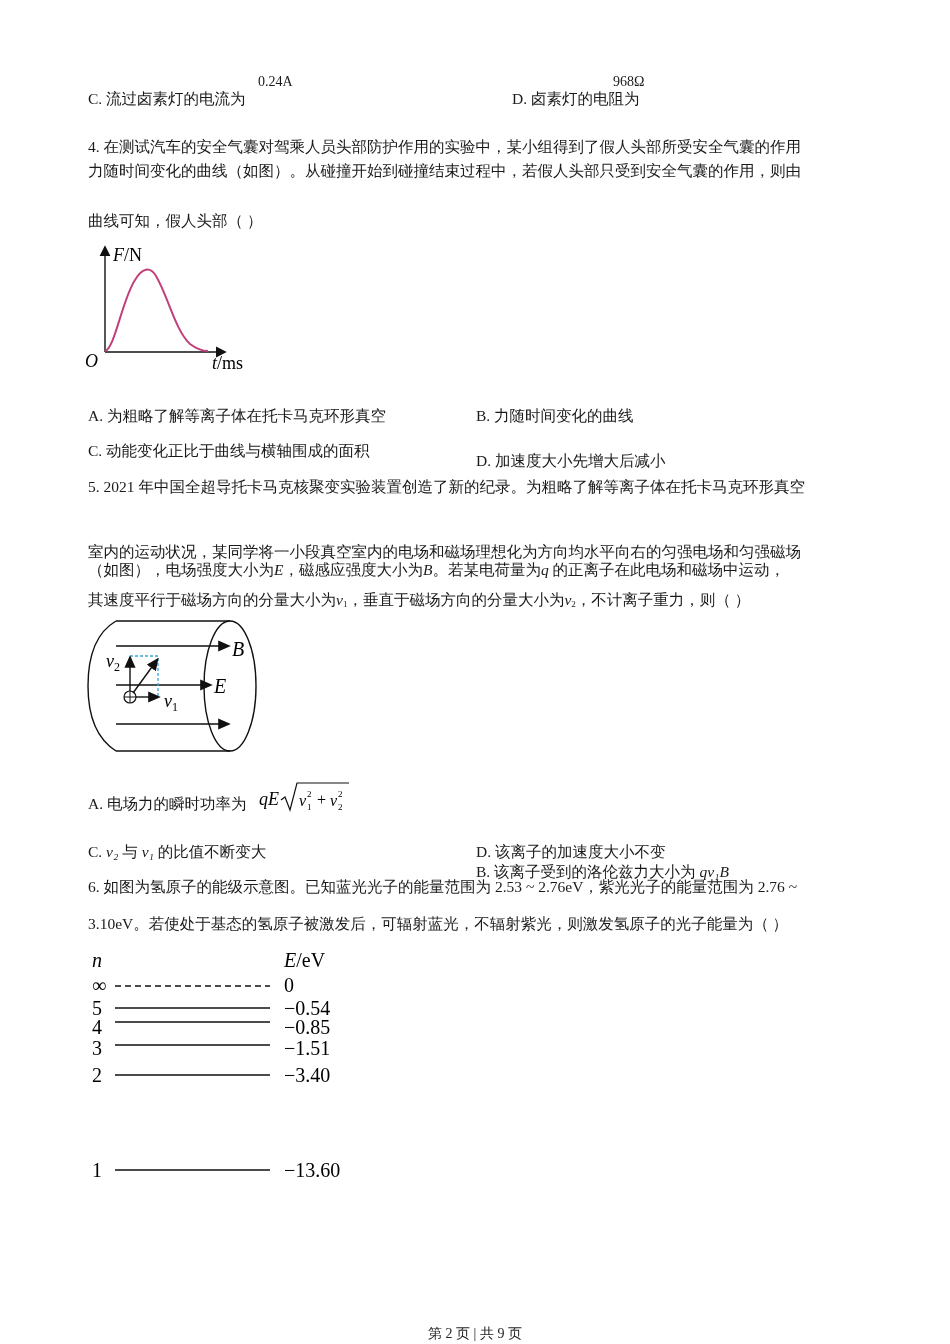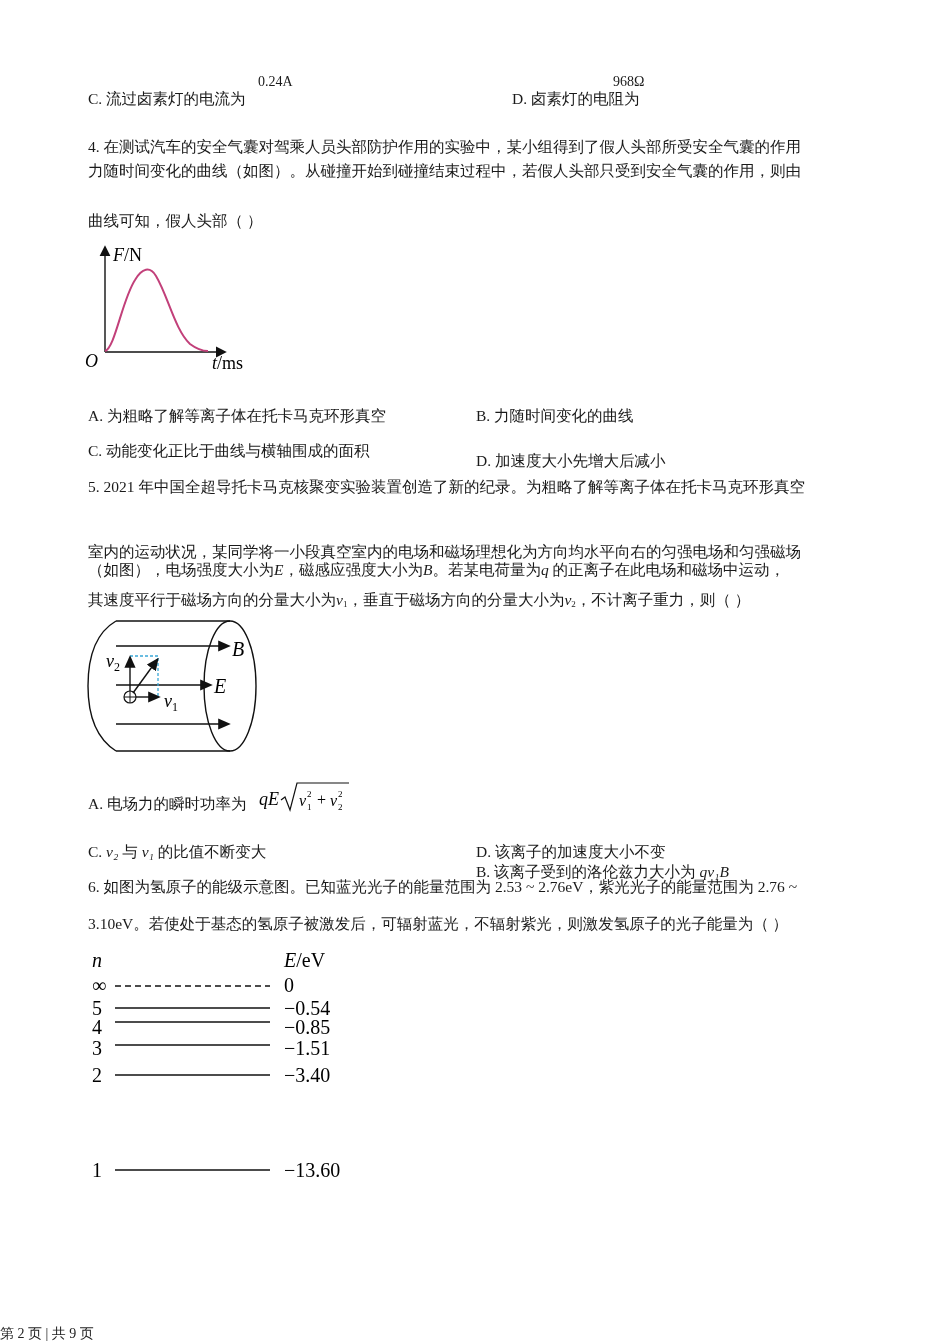--- a/index.html
+++ b/index.html
@@ -4,21 +4,21 @@
 <style>
   html, body { margin: 0; padding: 0; background: #ffffff; }
   body { width: 950px; height: 1344px; position: relative; overflow: hidden;
          font-family: "Liberation Serif", "DejaVu Serif", serif; color: #1a1a1a; font-size: 15.5px; }
   .abs { position: absolute; white-space: nowrap; }
   .line { position: absolute; left: 88px; white-space: nowrap; font-size: 15.5px; }
   .opt { position: absolute; white-space: nowrap; font-size: 15.5px; }
   .sup-val { position: absolute; font-size: 14px; }
   i.var { font-style: italic; }
   sub { font-size: 9px; vertical-align: -2px; }
-  .footer { position: absolute; top: 1325px; left: 0; width: 950px; font-size: 14px; color: #222; }
+  .footer { position: absolute; top: 1325px; left: 0; width: 950px; text-align: center; font-size: 14px; color: #222; }
   svg text { font-family: "Liberation Serif", serif; }
 </style>
 </head>
 <body>
 
 <div class="line" style="top:89px;">
   <span>C. 流过卤素灯的电流为</span>
 </div>
 <div class="sup-val" style="left:258px; top:74px;">0.24A</div>
 <div class="opt" style="left:476px; top:89px;margin-left:36px;">D. 卤素灯的电阻为</div>

